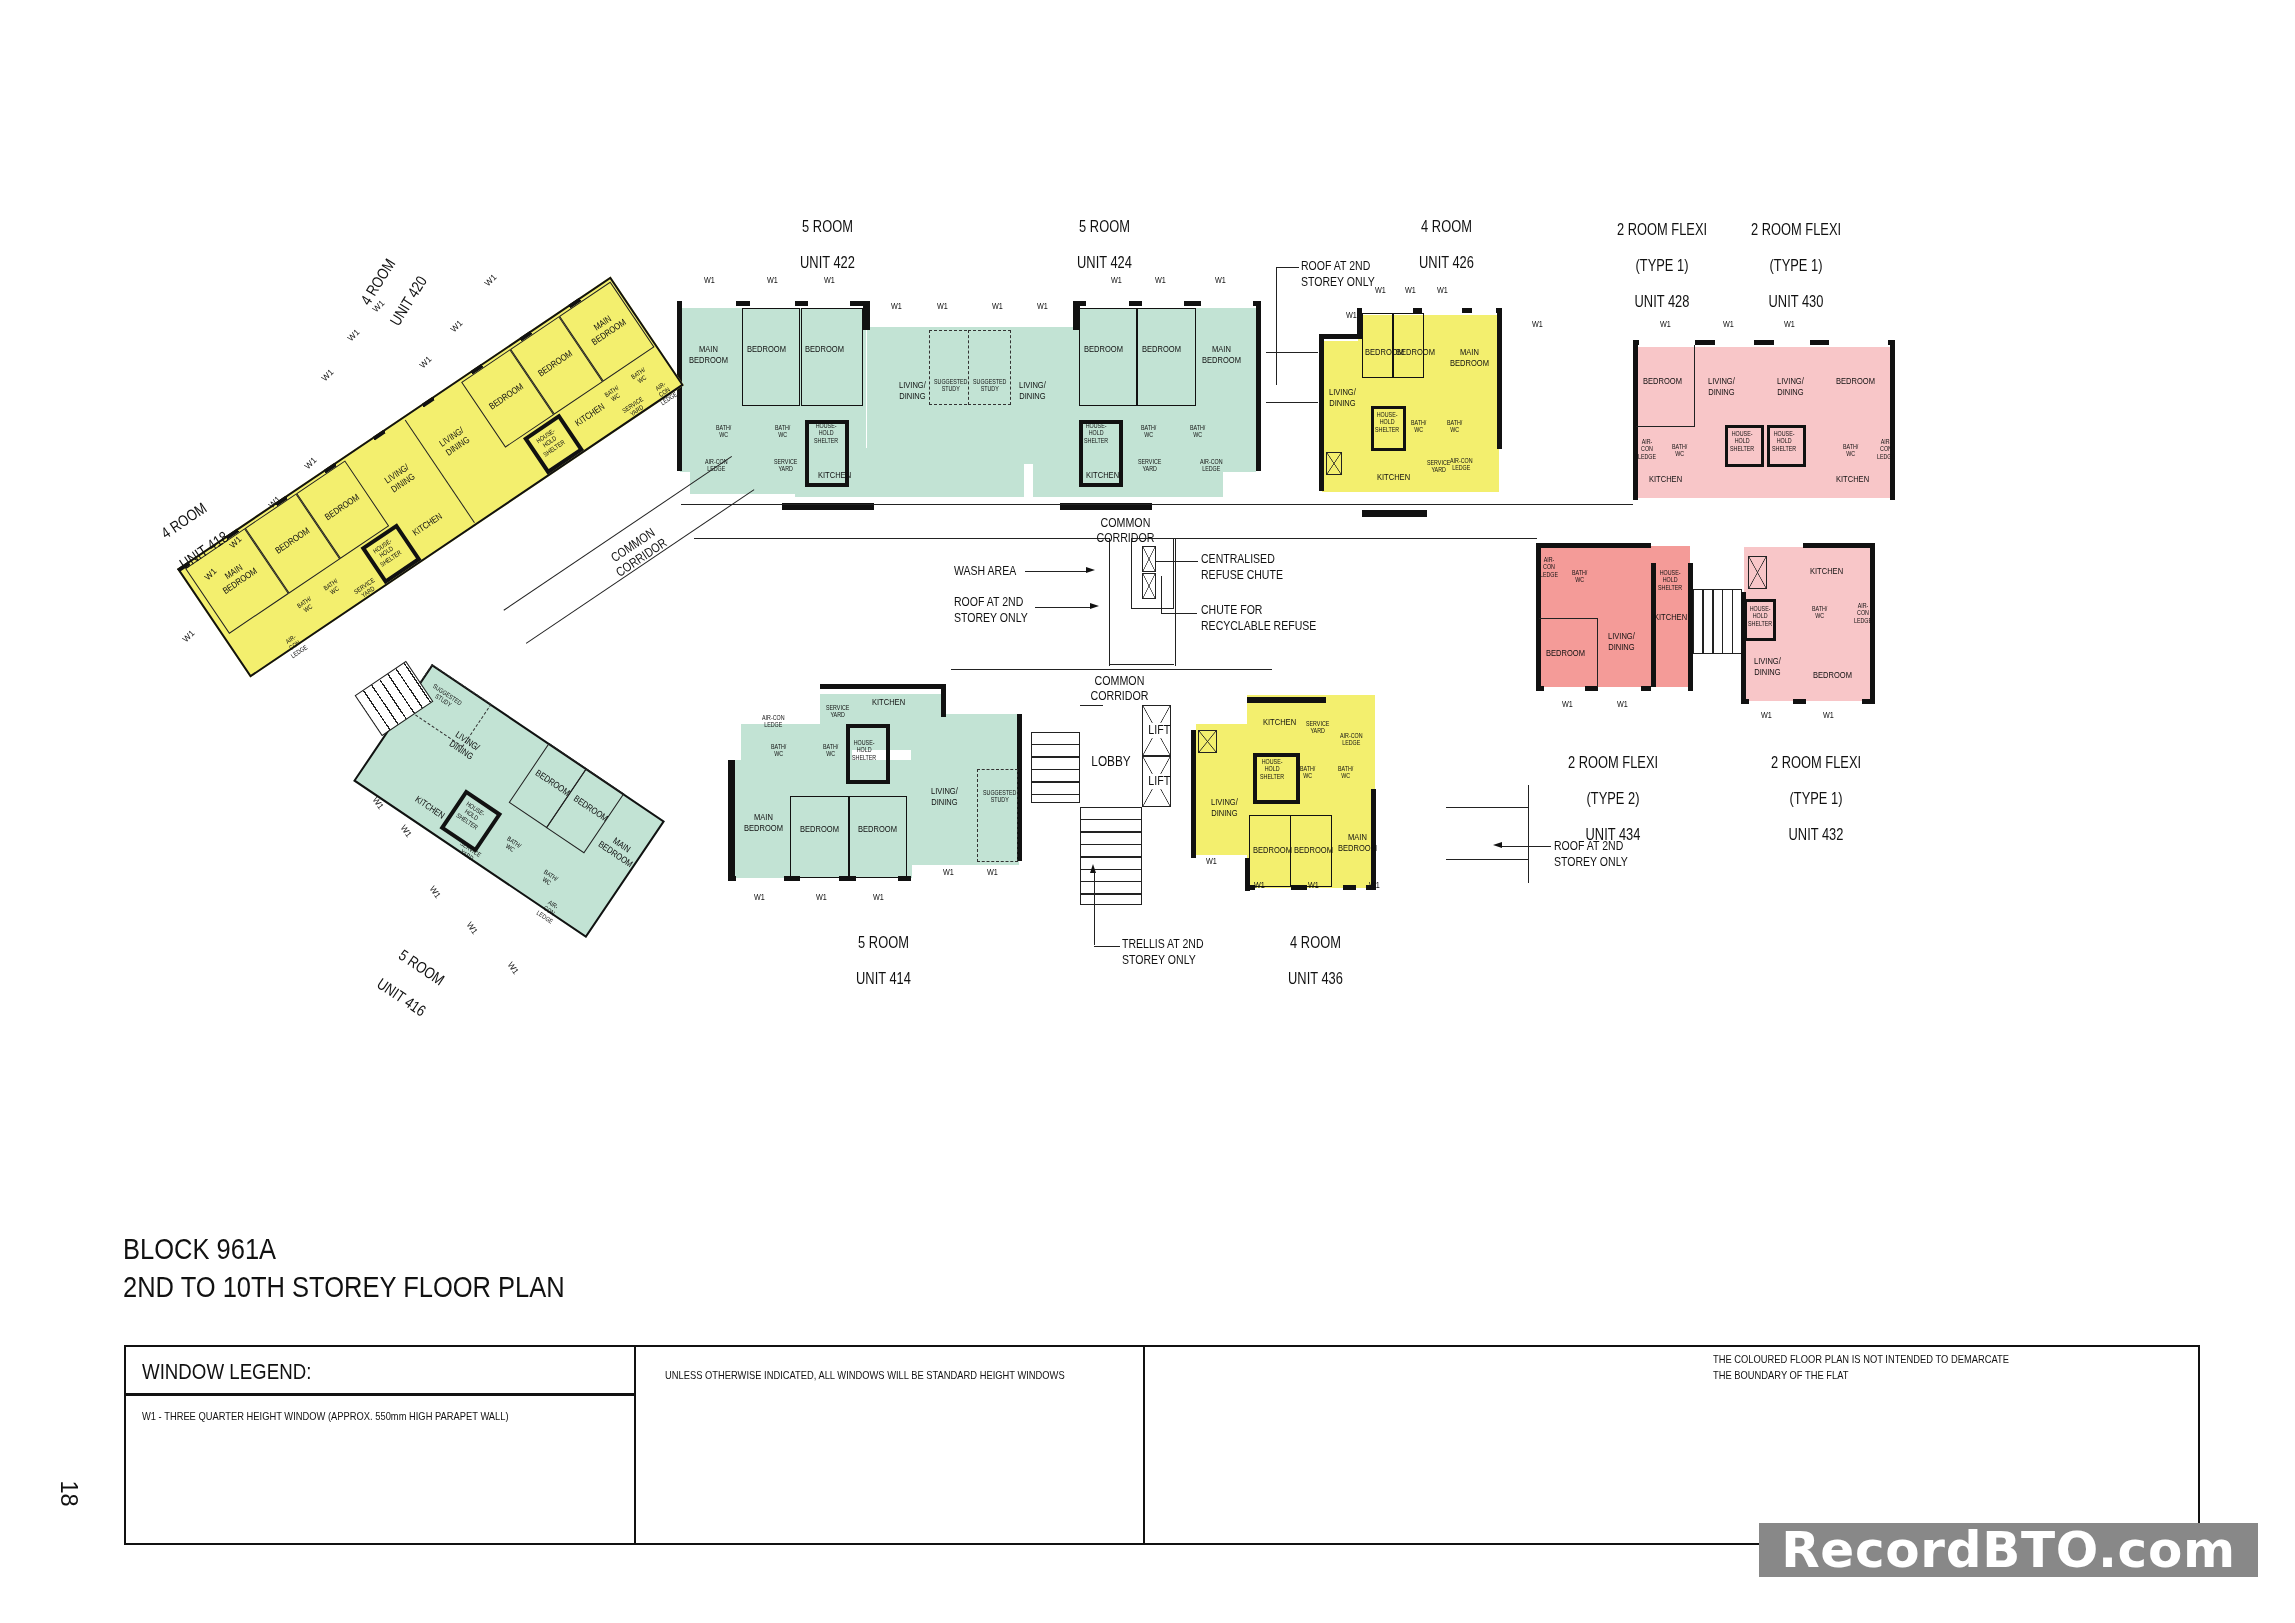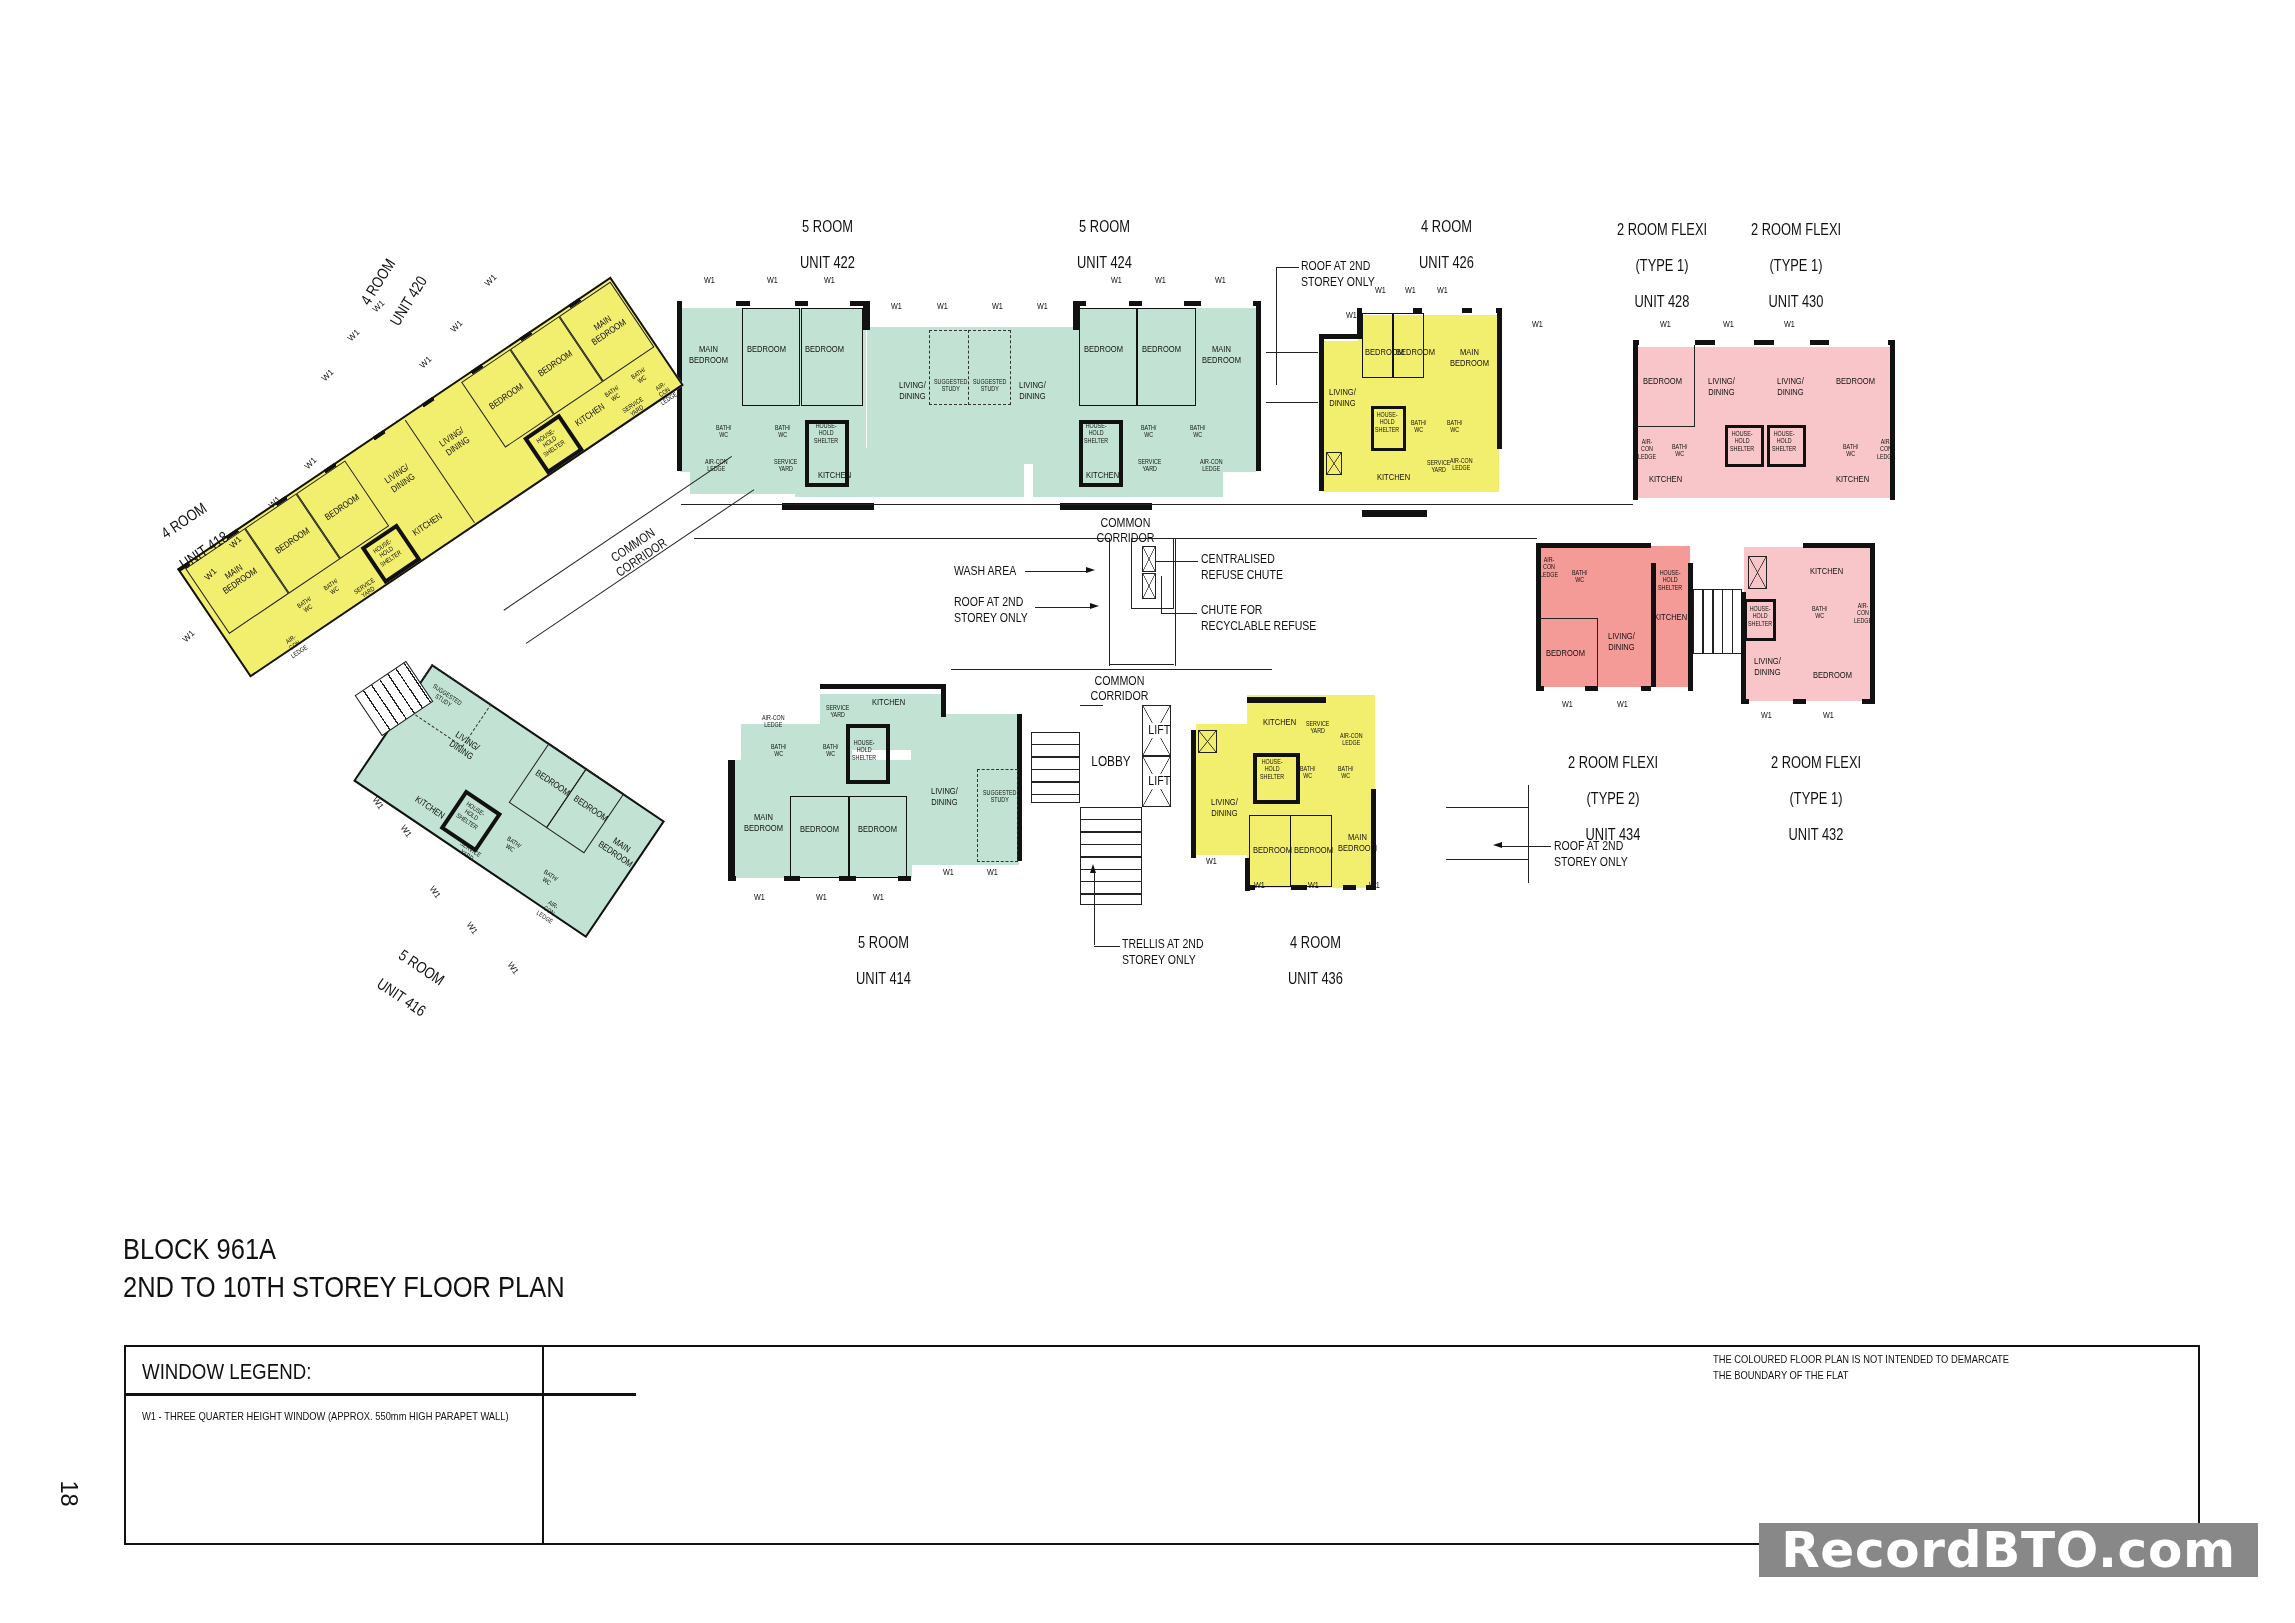--- a/index.html
+++ b/index.html
@@ -543,24 +543,27 @@
 <div class="w1" style="left:429px; top:887px; transform:rotate(55deg);">W1</div>
 <div class="w1" style="left:466px; top:923px; transform:rotate(55deg);">W1</div>
 <div class="w1" style="left:507px; top:963px; transform:rotate(55deg);">W1</div>
 
 <div class="title-main" style="left:123px; top:1230px;">
   <div>BLOCK 961A</div>
   <div>2ND TO 10TH STOREY FLOOR PLAN</div>
 </div>
 
 <div class="legend-table">
-  <div class="cell" style="left:0; width:418px;">
+  <div class="cell" style="left:0; width:510px;">
     <div class="small-txt" style="left:16.4px; top:11.8px; font-size:22px;">WINDOW LEGEND:</div>
     <div class="abs" style="left:0; top:46px; width:510px; height:2.6px; background:#111;"></div>
     <div class="small-txt" style="left:16.4px; top:63px;">W1  -  THREE QUARTER HEIGHT WINDOW (APPROX. 550mm HIGH PARAPET WALL)</div>
+  </div>
+  <div class="cell" style="left:510px; width:509px;">
+    <div class="small-txt" style="left:29.4px; top:21.6px;">UNLESS OTHERWISE INDICATED,  ALL WINDOWS WILL BE STANDARD HEIGHT WINDOWS</div>
   </div>
   <div class="cell" style="left:1579px; width:574px; border-right:none;">
     <div class="small-txt" style="left:7.9px; top:5.2px; white-space:pre-line; line-height:1.45;">THE COLOURED FLOOR PLAN IS NOT INTENDED TO DEMARCATE
 THE BOUNDARY OF THE FLAT</div>
   </div>
 </div>
 
 <div class="page-no">18</div>
 
 <div class="watermark">RecordBTO.com</div>

